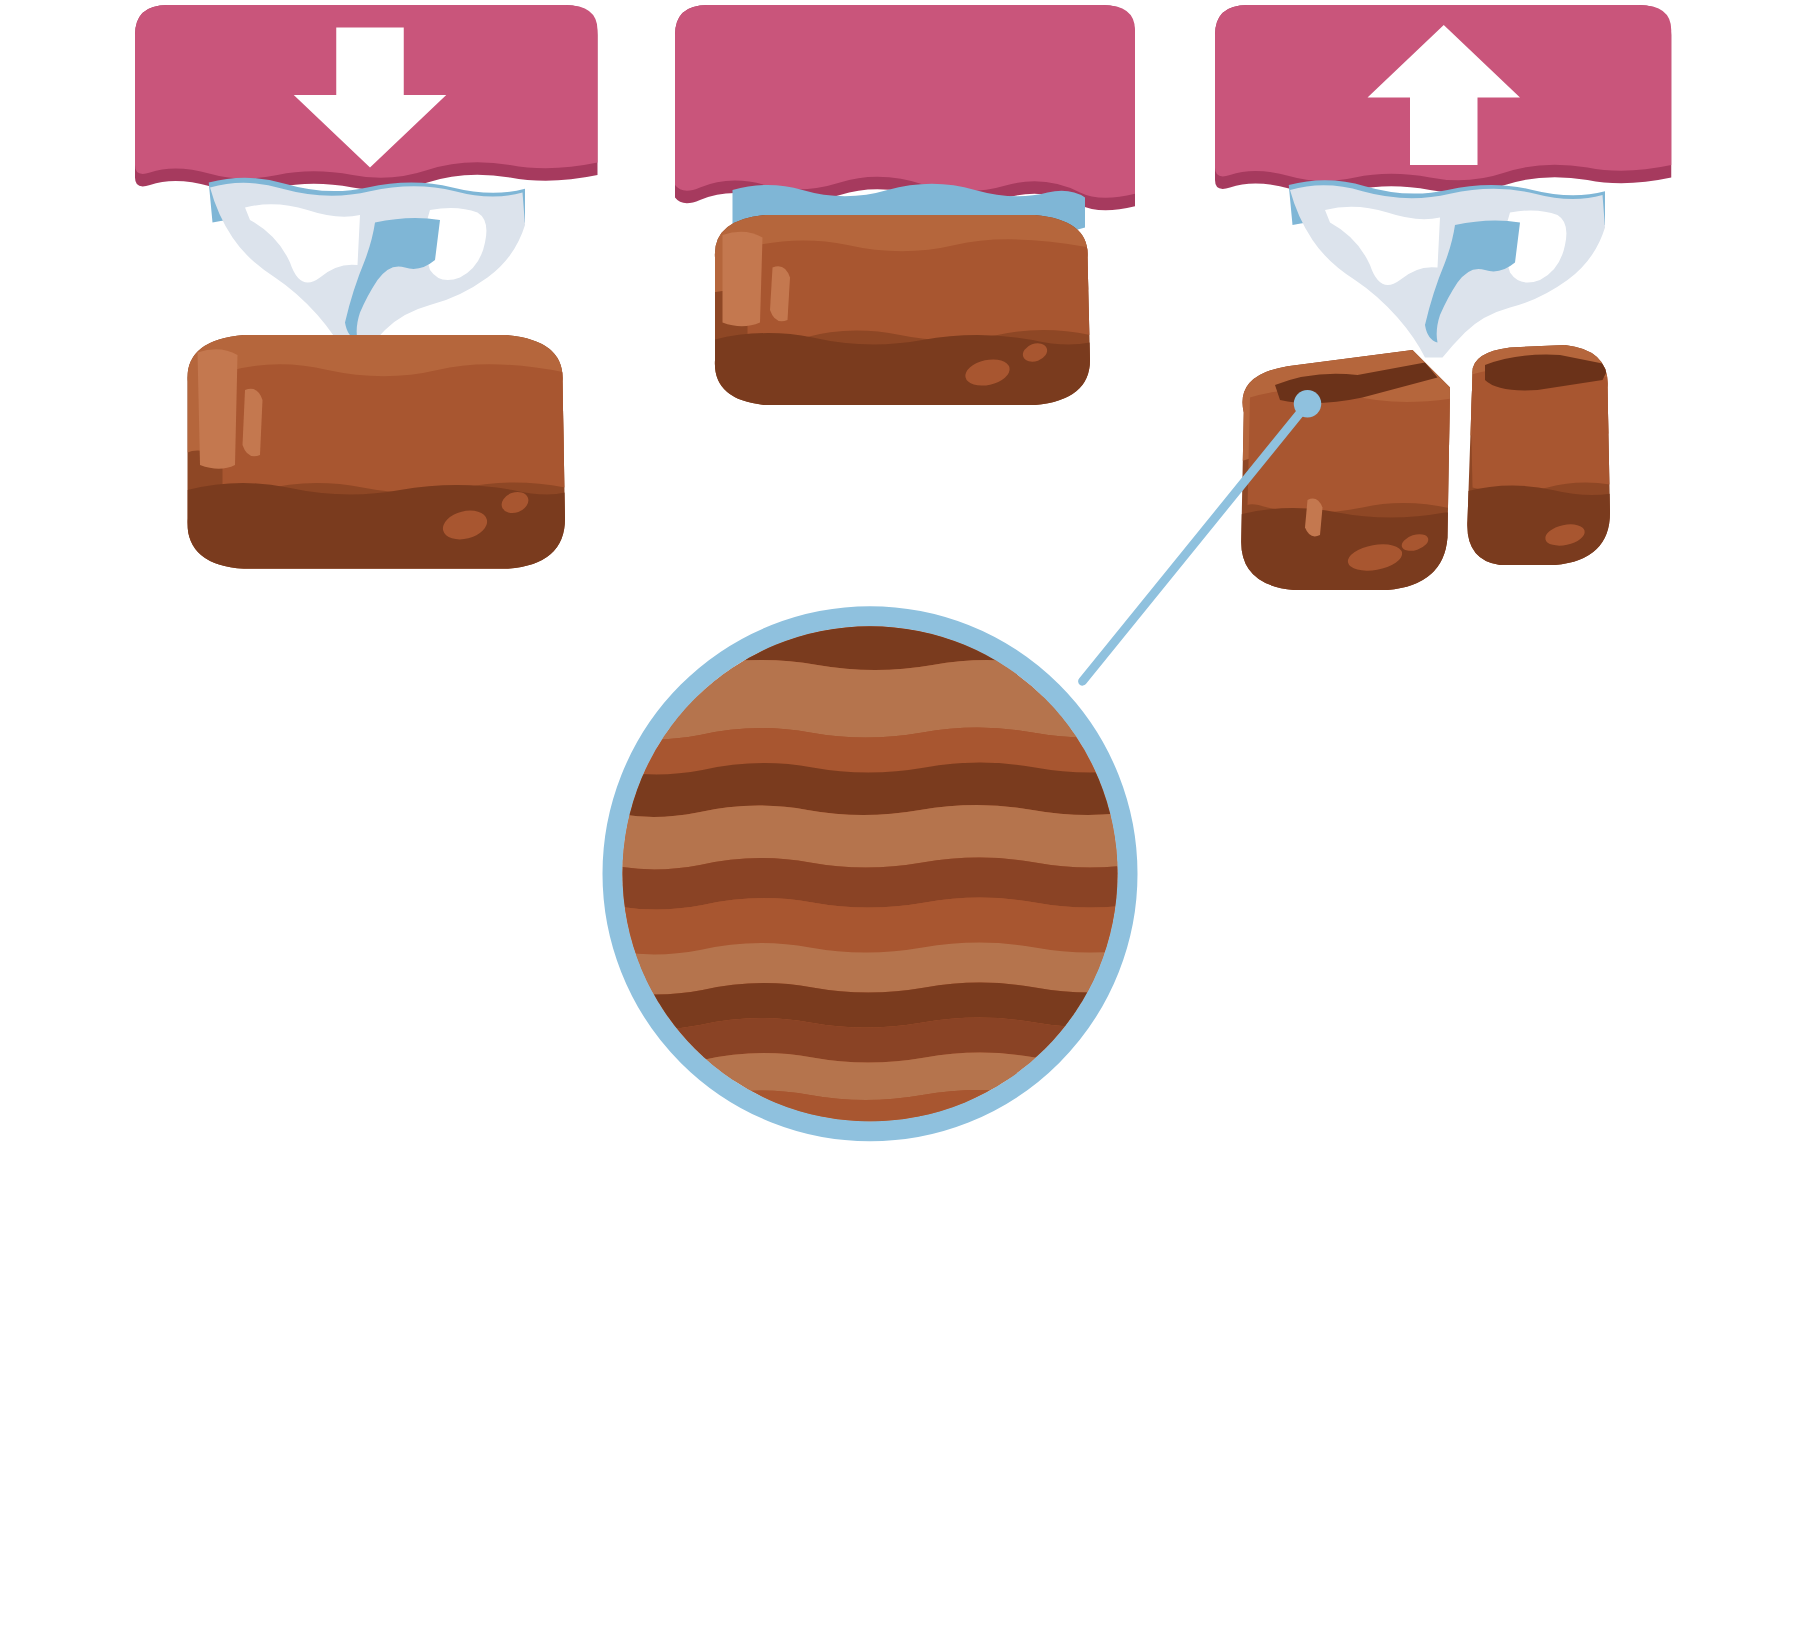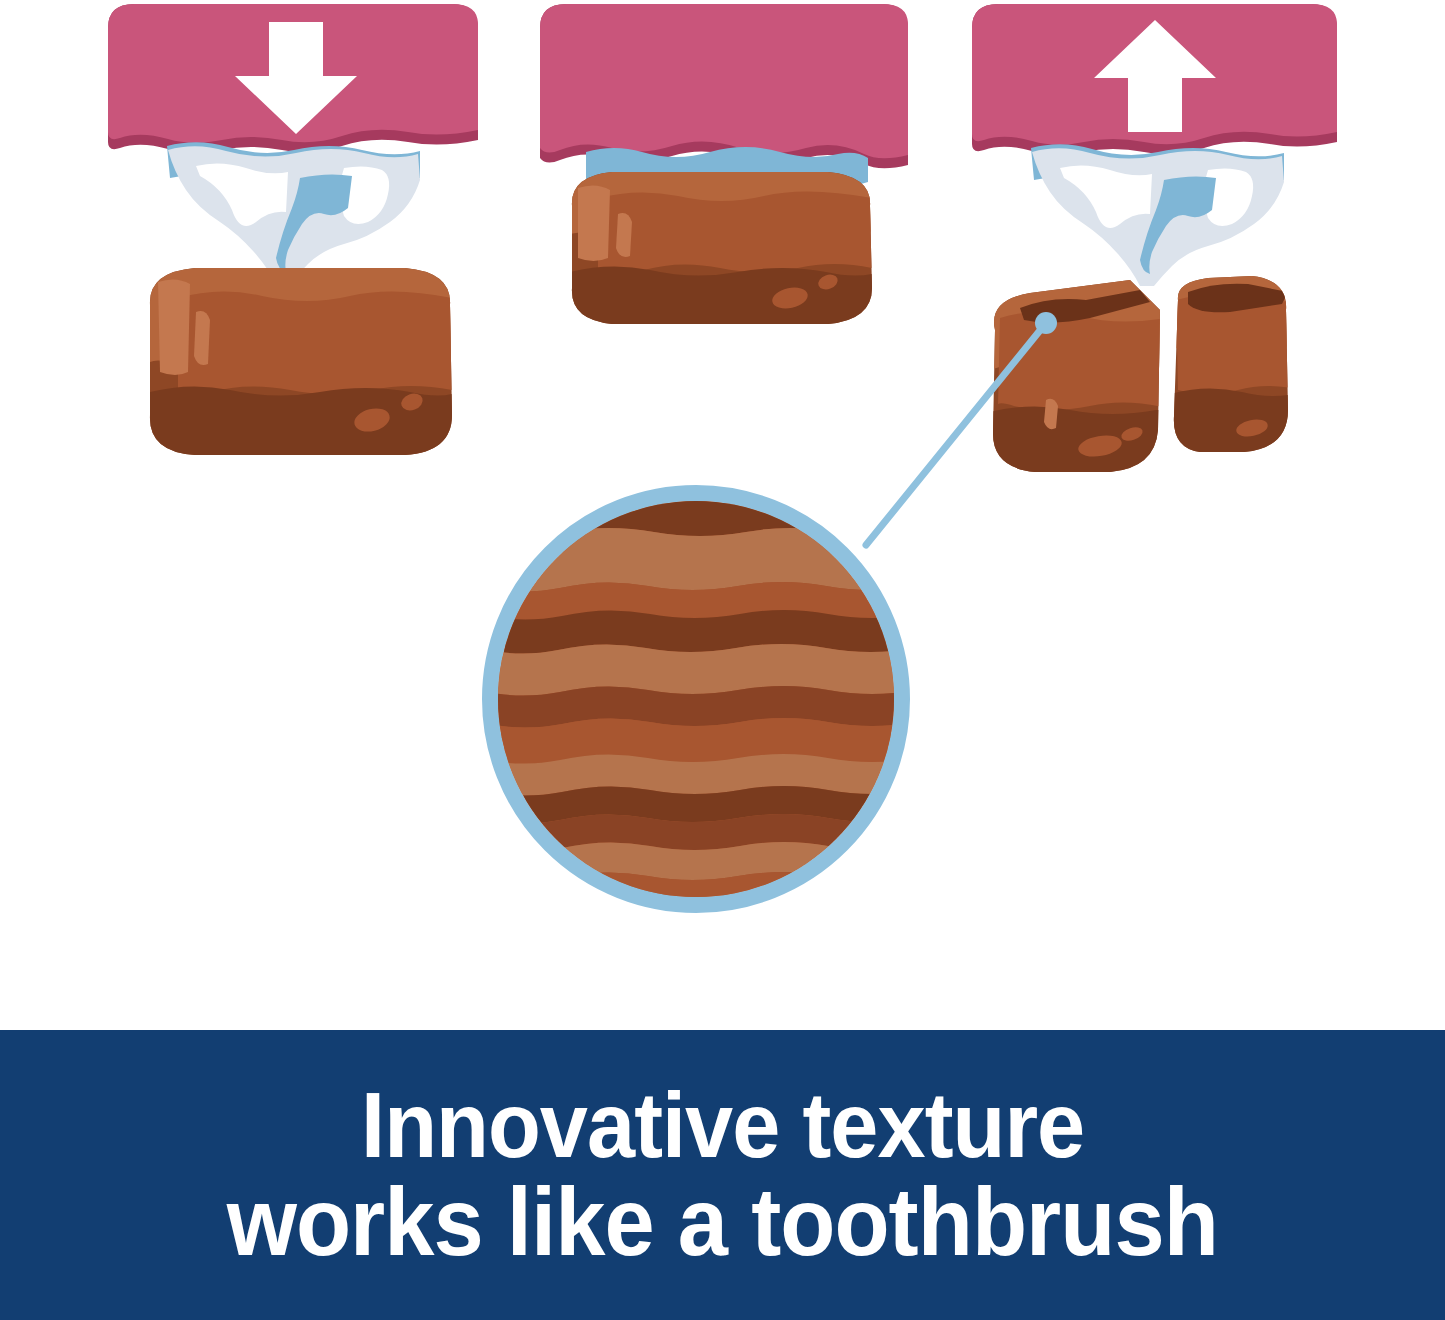--- a/index.html
+++ b/index.html
@@ -260,18 +260,14 @@
           <path fill="#B5744D" d="M480 846 Q520 856 562 848 Q606 838 650 846 Q694 854 740 846 Q784 838 828 846 Q872 854 916 846 L916 876 Q872 884 828 876 Q784 868 738 876 Q692 884 648 876 Q604 868 560 878 Q518 886 480 876 Z"></path>
 
           <path fill="#A85630" d="M480 876 Q518 886 560 878 Q604 868 648 876 Q692 884 738 876 Q784 868 828 876 Q872 884 916 876 L916 906 Q872 914 828 906 Q784 898 740 906 Q694 914 650 906 Q606 898 562 908 Q520 916 480 906 Z"></path>
 
           <path fill="#8A4325" d="M480 906 Q520 916 562 908 Q606 898 650 906 Q694 914 740 906 Q784 898 828 906 Q872 914 916 906 L916 940 L480 940 Z"></path>
         </g>
       </g>
     </svg>
   </div>
 
-  <div id="caption-band">
-    <div class="caption-line line1">Innovative texture</div>
-    <div class="caption-line line2">works like a toothbrush</div>
-  </div>
 
 </div>
 
 </body></html>

